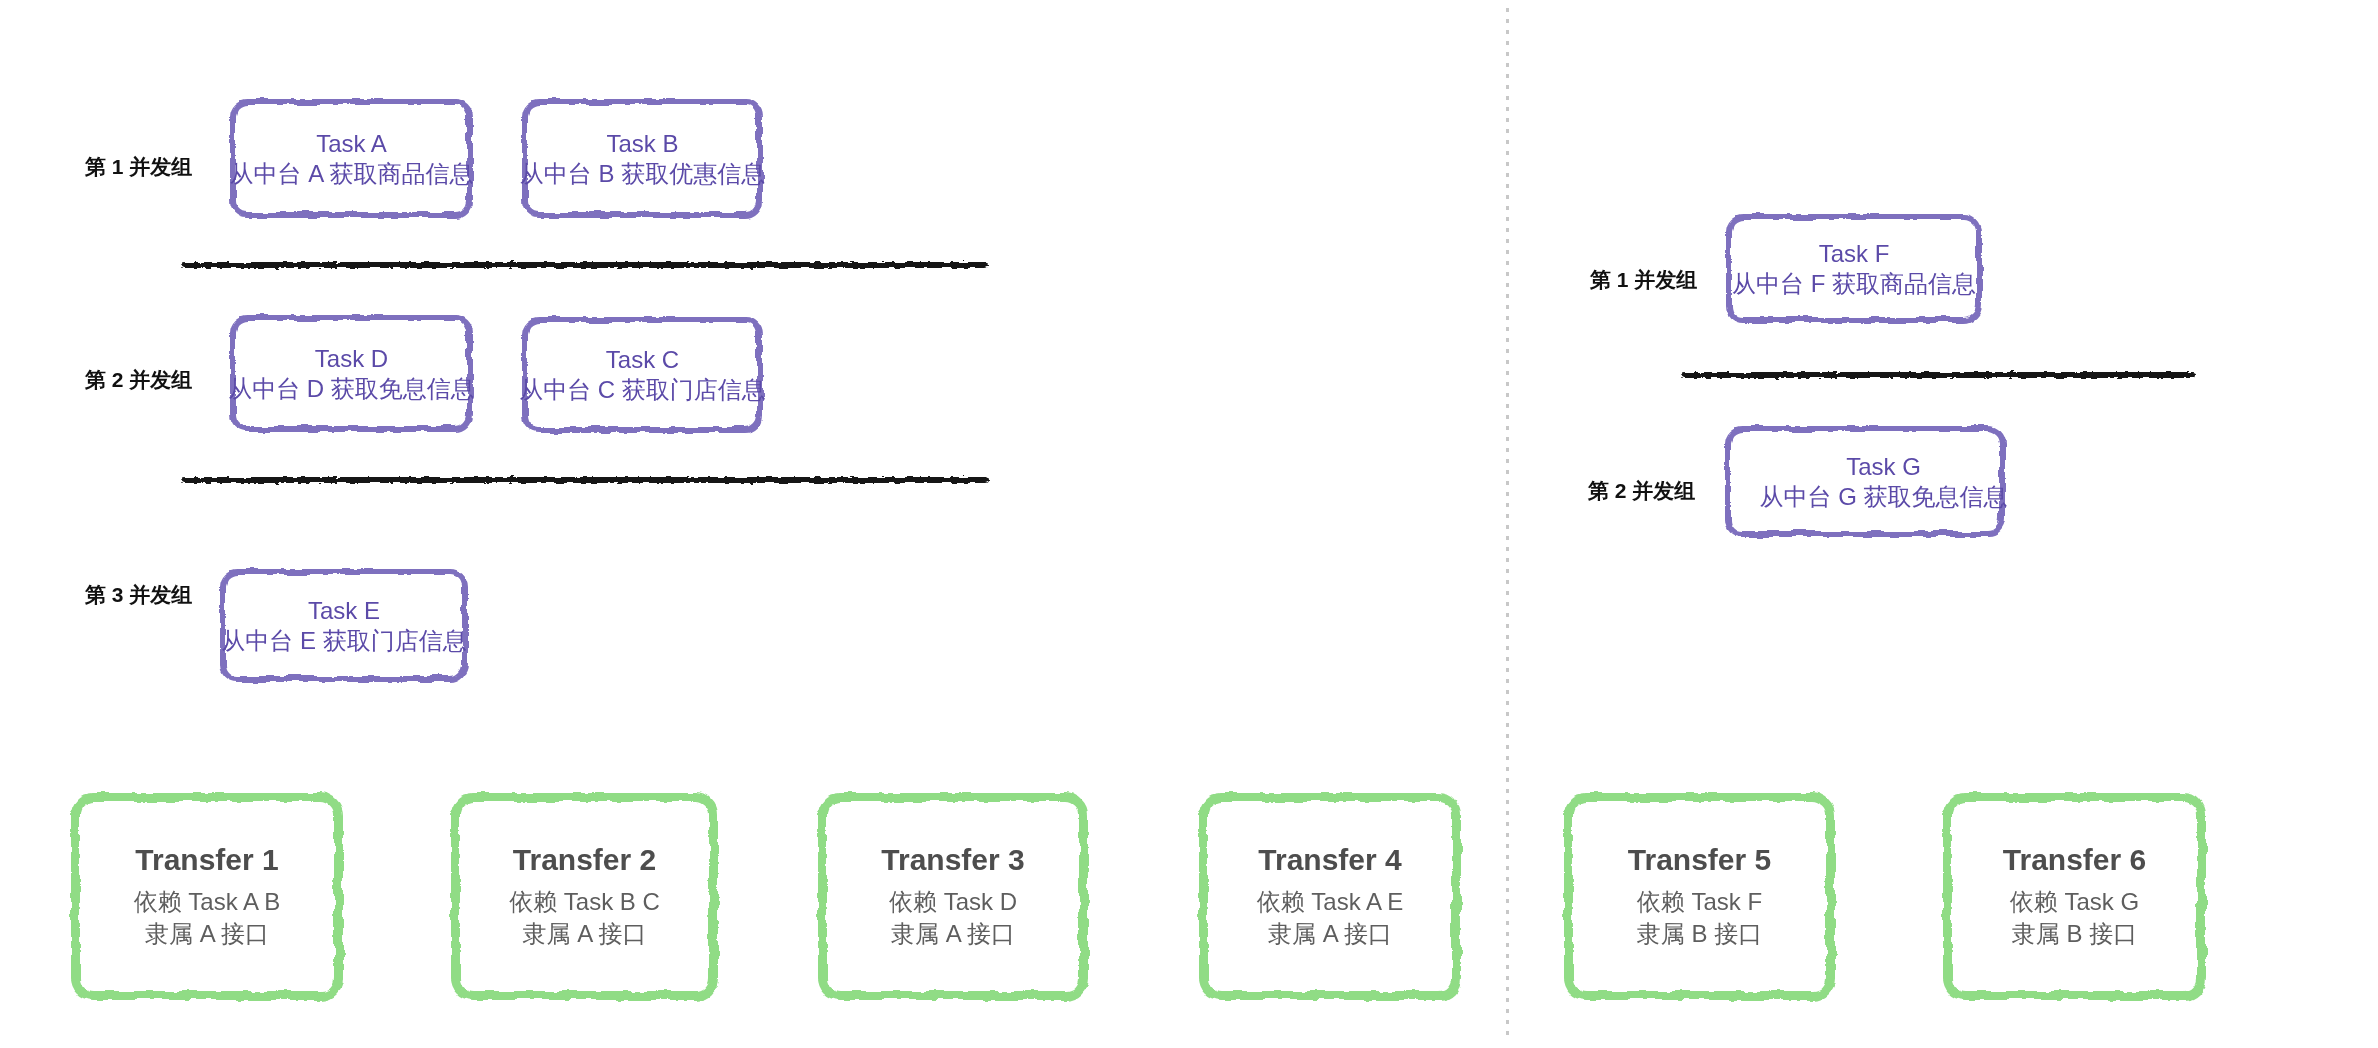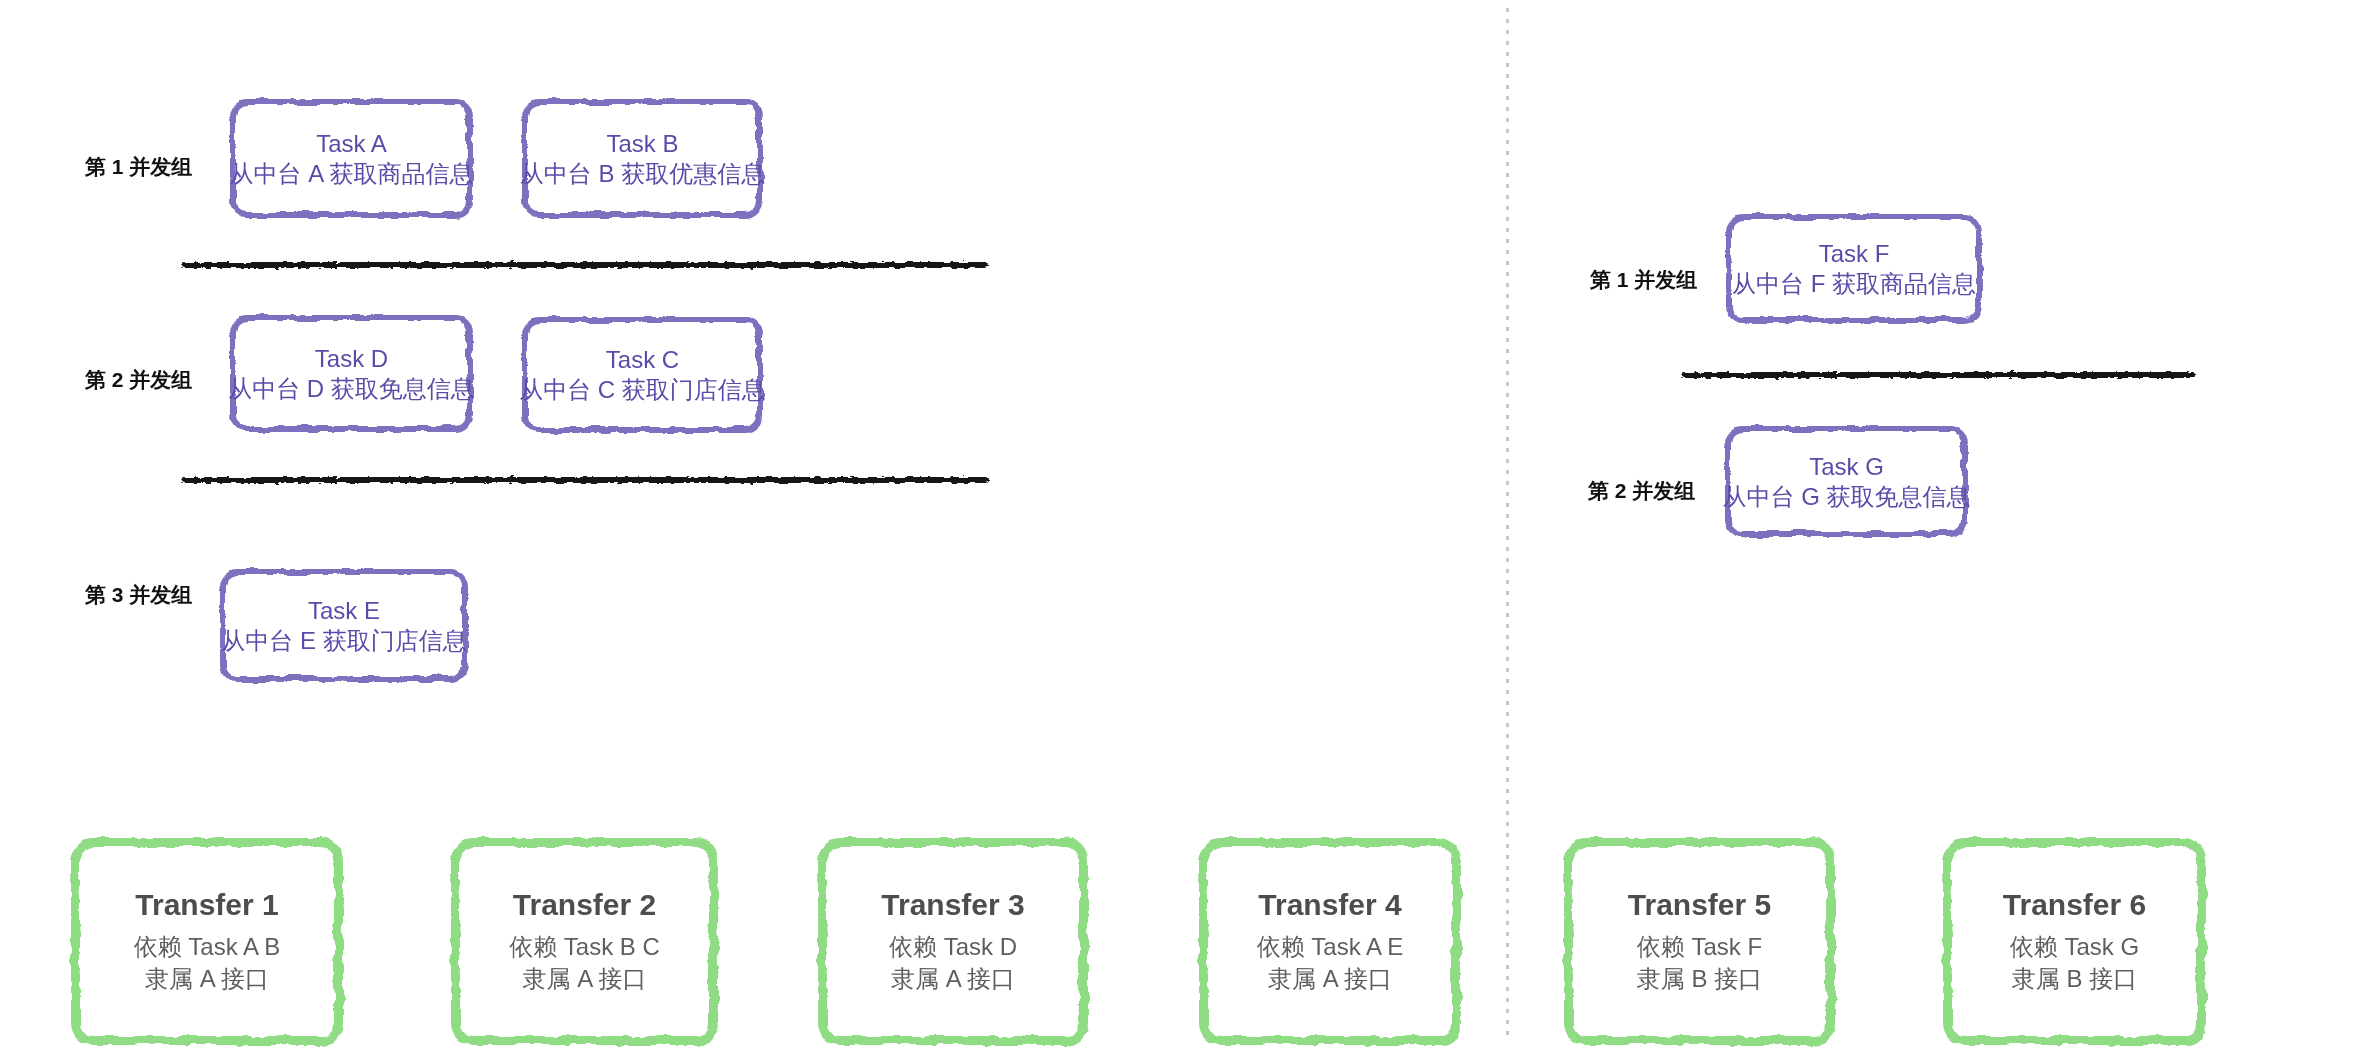--- a/index.html
+++ b/index.html
@@ -74,21 +74,20 @@
   }
 
   
   .transfer-box {
     position: absolute;
     display: flex;
     flex-direction: column;
     align-items: center;
     justify-content: center;
     text-align: center;
-    margin-top: 45px;
   }
   .transfer-box .sketch-border {
     position: absolute;
     inset: 0;
     border: 9px solid var(--green-border, #90dc85);
     border-radius: 22px;
     filter: url(#rough);
     pointer-events: none;
   }
   .transfer-title {
@@ -174,21 +173,21 @@
   <div class="task-box" style="left:1726px; top:214px; width:256px; height:109px;">
     <div class="sketch-border"></div>
     <div class="task-name">Task F</div>
     <div class="task-desc">从中台 F 获取商品信息</div>
   </div>
 
   <div class="divider" style="left:1682px; top:372px; width:513px;"></div>
 
   <div class="group-label" style="left:1588px; top:477px;">第 2 并发组</div>
 
-  <div class="task-box" style="left:1725px; top:426px; width:243px; height:111px;">
+  <div class="task-box" style="left:1725px; top:426px; width:243px; height:111px;padding-left:37px;">
     <div class="sketch-border"></div>
     <div class="task-name">Task G</div>
     <div class="task-desc">从中台 G 获取免息信息</div>
   </div>
 
   <div class="transfer-box" style="left:71px; top:793px; width:272px; height:207px;">
     <div class="sketch-border"></div>
     <div class="transfer-title">Transfer 1</div>
     <div class="transfer-line">依赖 Task A B</div>
     <div class="transfer-line">隶属 A 接口</div>

